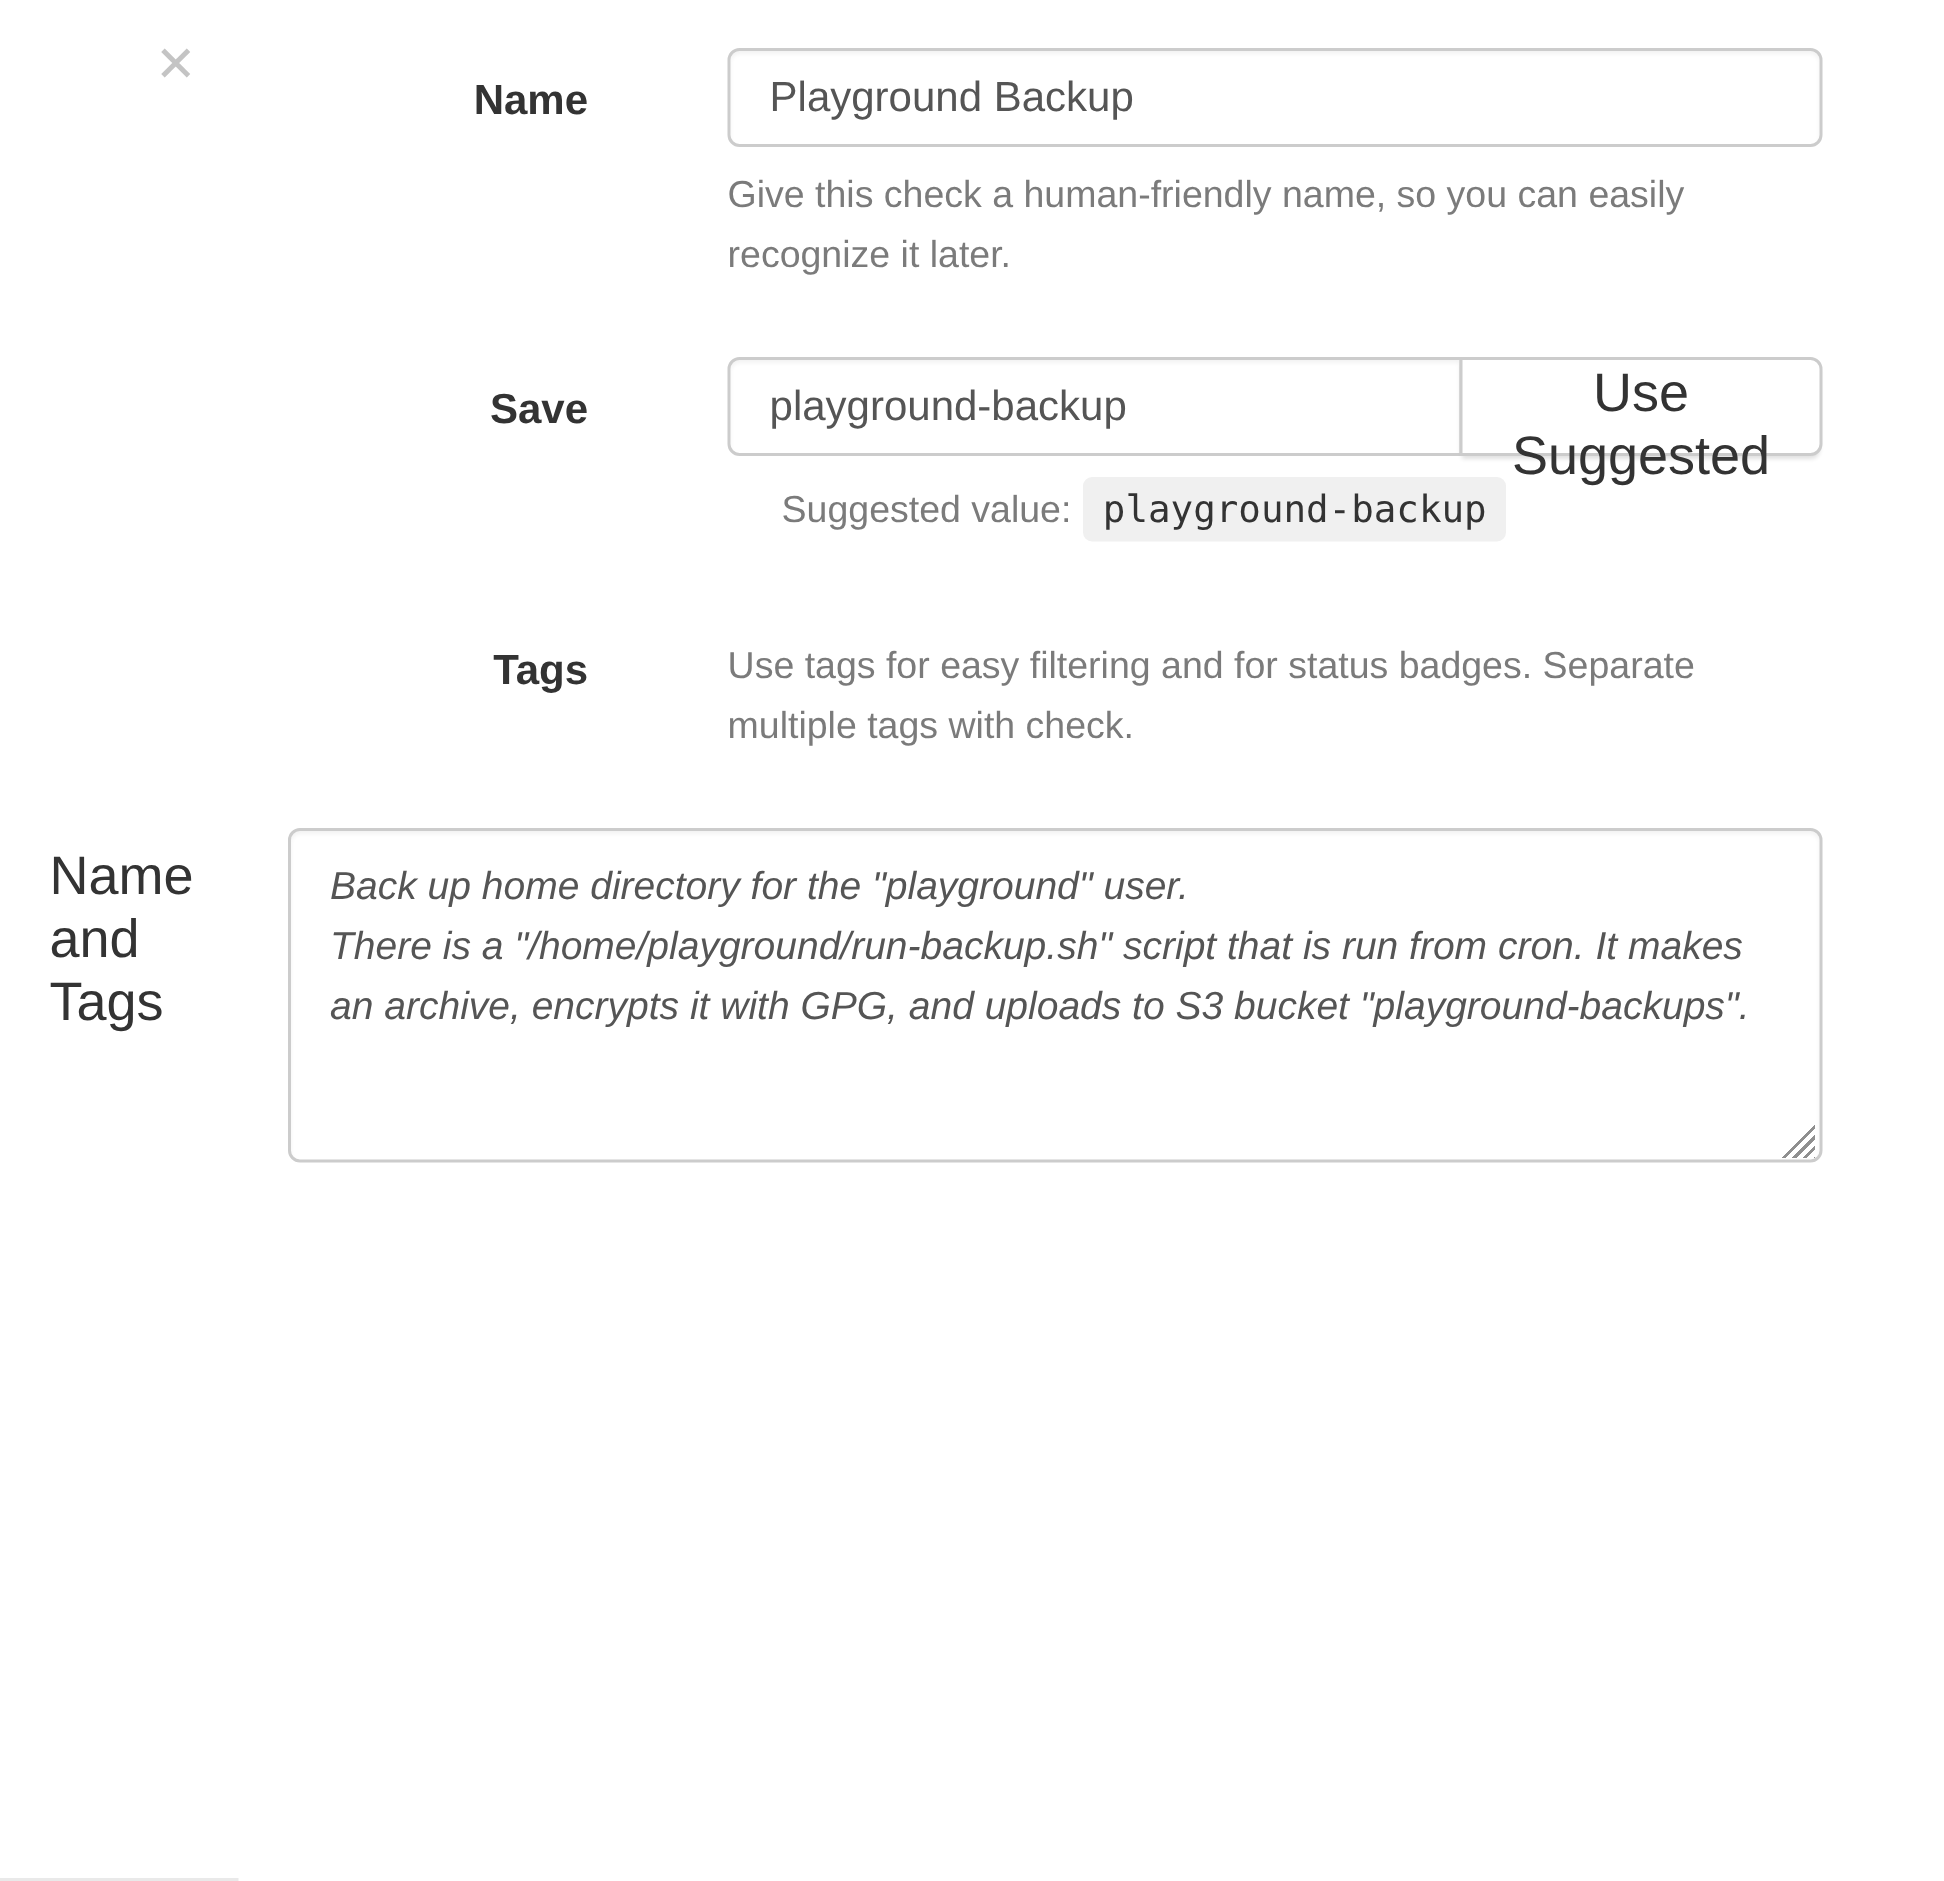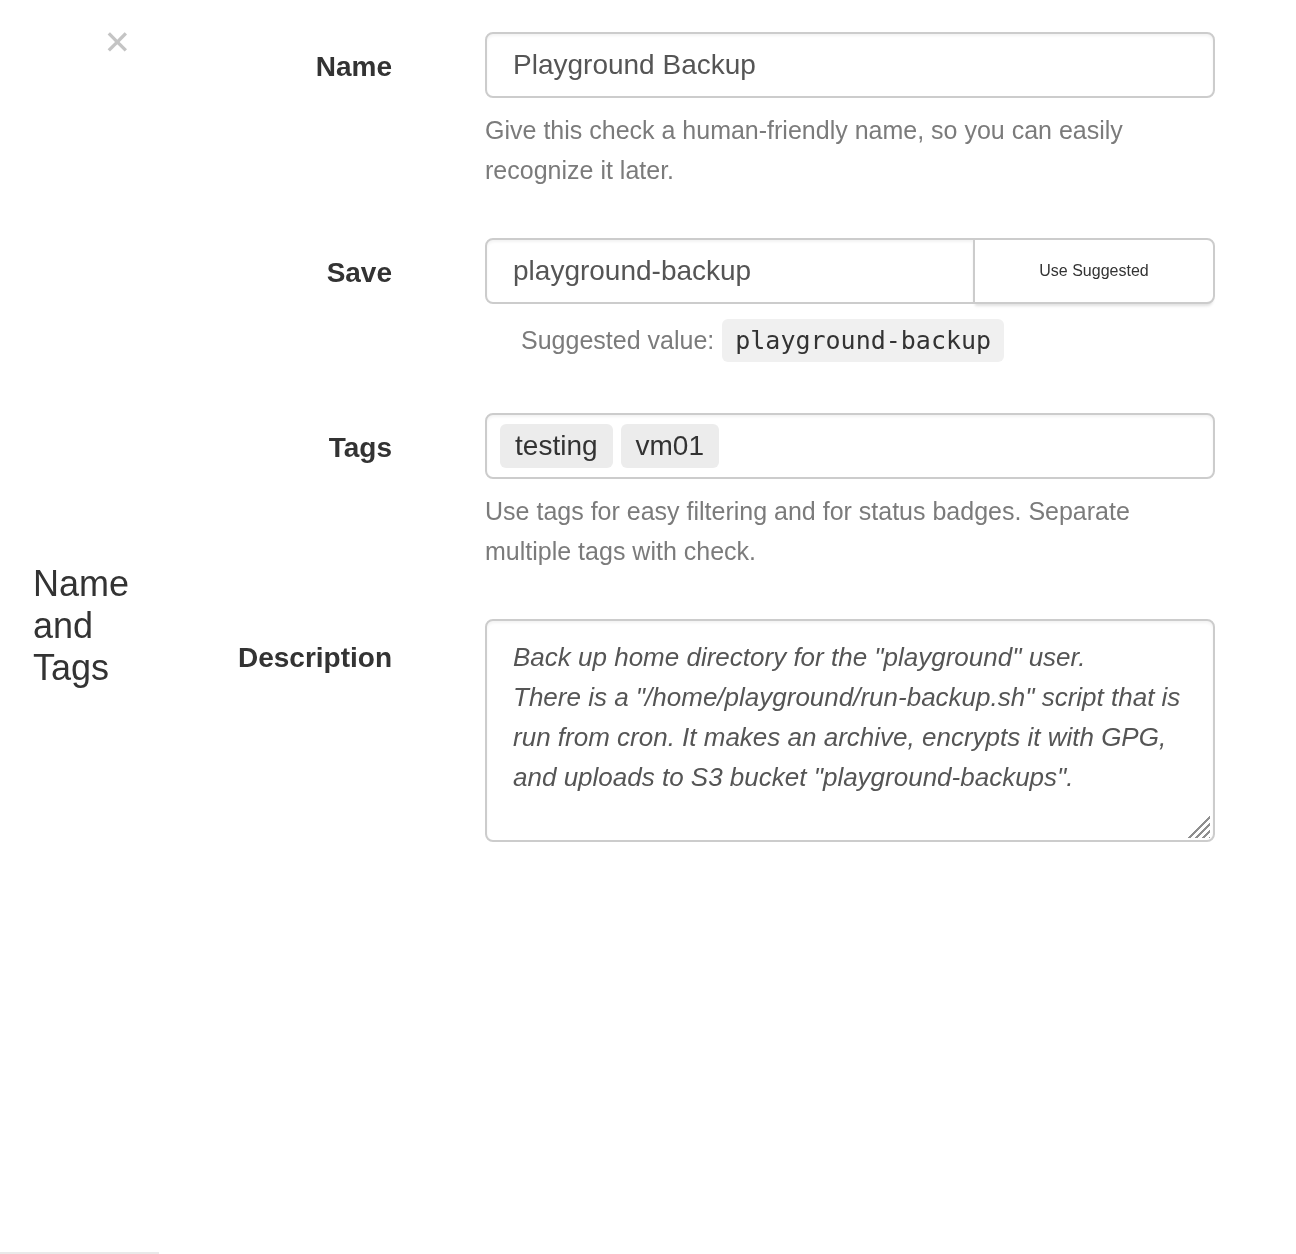--- a/index.html
+++ b/index.html
@@ -50,21 +50,21 @@
     outline: none; background: #fff;
   }
   .help-block { color: #7b7b7b; font-size: 25px; line-height: 40px; margin-top: 12px; }
 
   
   .slug-group { display: flex; }
   .slug-group .text-input { flex: 1 1 auto; border-radius: 8px 0 0 8px; }
   .addon-btn {
     flex: 0 0 242px; height: 66px; margin-left: -2px;
     background: #fff; border: 2px solid #ccc; border-radius: 0 8px 8px 0;
-    font-size: 16px; color: #333; font-family: inherit; cursor: pointer;
+    font-size: 36px; color: #333; font-family: inherit; cursor: pointer;
     box-shadow: 0 4px 3px -2px rgba(0,0,0,0.12);
     position: relative; z-index: 1;
   }
   .suggested-line { margin-top: 12px; font-size: 25px; color: #7b7b7b; line-height: 48px; margin-left: 36px; }
   .code-chip {
     font-family: "DejaVu Sans Mono", monospace;
     font-size: 25px; color: #333;
     background: #f0f0f0; border-radius: 6px;
     padding: 7px 13px; margin-left: 8px;
   }
@@ -159,30 +159,25 @@
         </div>
         <div class="suggested-line">
           <span>Suggested value:</span><span class="code-chip">playground-backup</span>
         </div>
       </div>
     </div>
 
     <div class="form-row">
       <div class="label-col">Tags</div>
       <div class="field-col">
-        <div class="tags-input">
-          <span class="tag-chip">testing</span>
-          <span class="tag-chip">vm01</span>
-        </div>
         <div class="help-block">Use tags for easy filtering and for status badges. Separate multiple tags with check.</div>
       </div>
     </div>
 
     <div class="form-row">
-      <div class="label-col desc-label">Description</div>
       <div class="field-col">
         <div class="textarea-wrap">
           <textarea class="desc-textarea" style="">Back up home directory for the "playground" user.
 There is a "/home/playground/run-backup.sh" script that is run from cron. It makes an archive, encrypts it with GPG, and uploads to S3 bucket "playground-backups".</textarea>
           <div class="resize-grip"></div>
         </div>
       </div>
     </div>
 
   </div>

